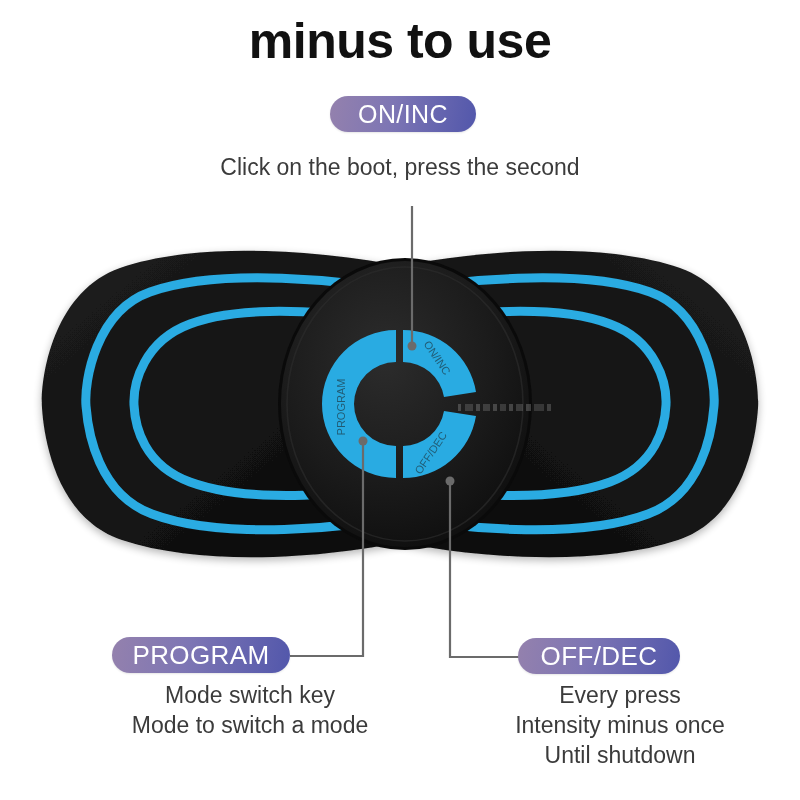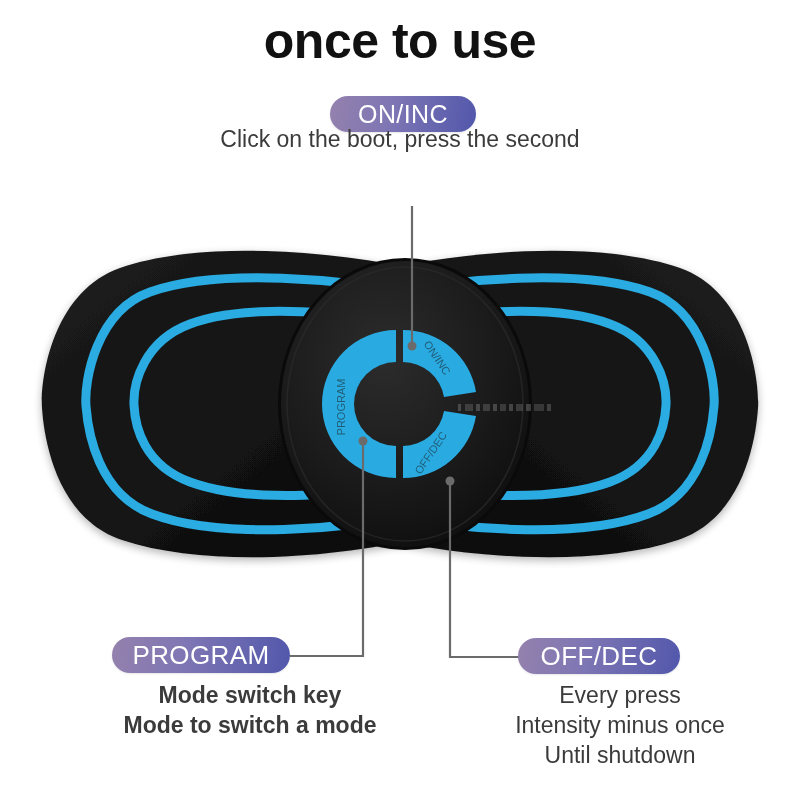--- a/index.html
+++ b/index.html
@@ -53,22 +53,22 @@
 
   
   .caption {
     position: absolute;
     color: #3b3b3b;
     font-size: 23px;
     line-height: 30px;
     text-align: center;
     white-space: nowrap;
   }
-  #caption-on-inc  { left: 0px;   top: 124px; width: 800px; }
-  #caption-program { left: 40px;  top: 680px; width: 420px; font-weight: bold; }
+  #caption-on-inc  { left: 0px;   top: 152px; width: 800px; }
+  #caption-program { left: 40px;  top: 680px; width: 420px; }
   #caption-off-dec { left: 425px; top: 680px; width: 390px; }
 
   
   #connectors {
     position: absolute;
     left: 0; top: 0;
     width: 800px; height: 800px;
     pointer-events: none;
   }
 
@@ -77,21 +77,21 @@
     position: absolute;
     left: 0; top: 0;
     width: 800px; height: 800px;
   }
 </style>
 </head>
 <body>
 
 <div id="page">
 
-  <div id="page-title">once to use</div>
+  <div id="page-title">minus to use</div>
 
   <svg id="device" viewBox="0 0 800 800">
     <defs>
       <radialGradient id="hubShade" cx="42%" cy="34%" r="78%">
         <stop offset="0%" stop-color="#2c2c2c"></stop>
         <stop offset="55%" stop-color="#1b1b1b"></stop>
         <stop offset="100%" stop-color="#0b0b0b"></stop>
       </radialGradient>
       <linearGradient id="wingShadeL" x1="0" y1="0" x2="1" y2="1">
         <stop offset="0%" stop-color="#1d1d1d"></stop>

